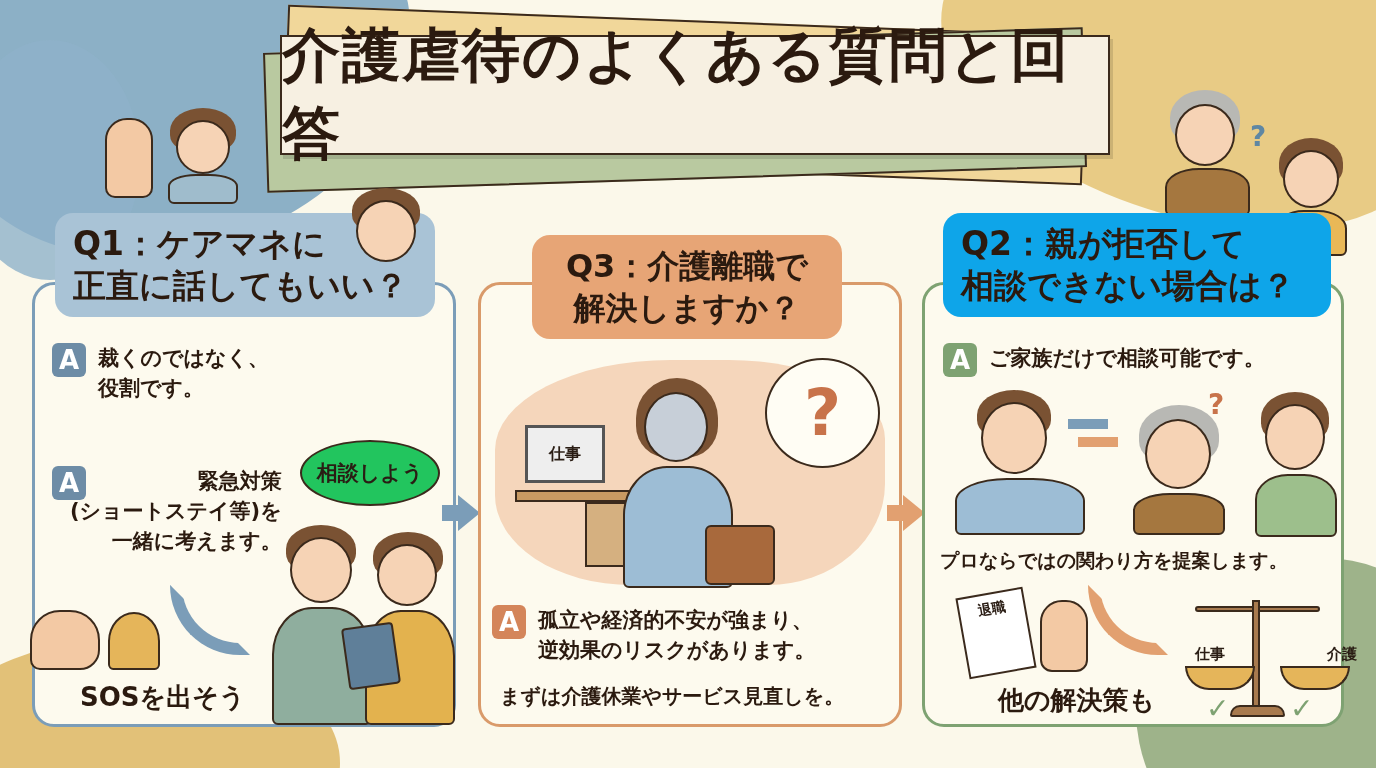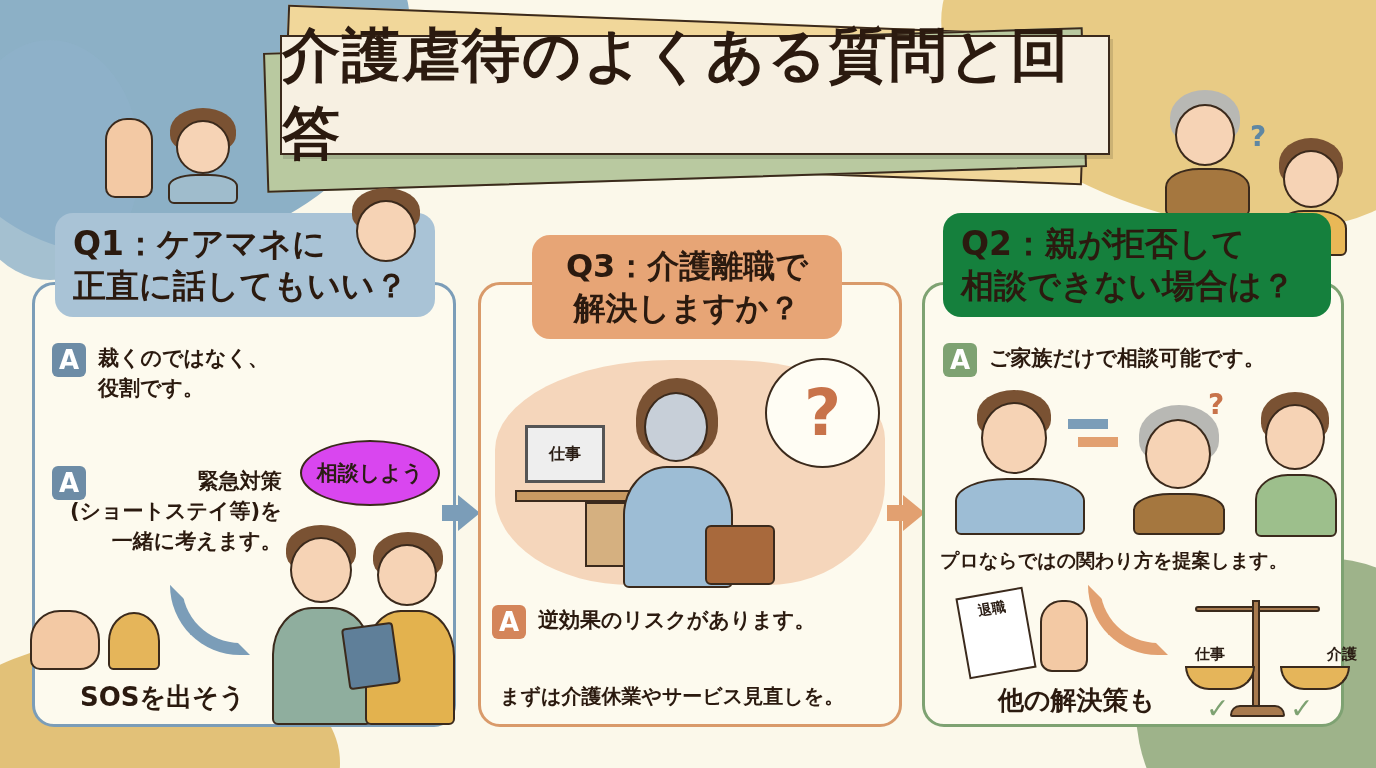--- a/index.html
+++ b/index.html
@@ -27,30 +27,30 @@
 
   
   .panel { position: absolute; border-radius: 22px; border: 3px solid; background: #fdfaee; }
   .panel-1 { left: 32px; top: 282px; width: 424px; height: 445px; border-color: #7b9db8; }
   .panel-3 { left: 478px; top: 282px; width: 424px; height: 445px; border-color: #d99a6a; }
   .panel-2 { left: 922px; top: 282px; width: 422px; height: 445px; border-color: #7ea272; }
 
   .q-badge { position: absolute; border-radius: 18px; font-weight: bold; font-size: 33px; line-height: 42px; padding: 10px 18px; color: #2b1a0f; }
   .q1 { left: 55px; top: 213px; width: 380px; background: #a9c3d6; }
   .q3 { left: 532px; top: 235px; width: 310px; background: #e7a576; text-align: center; font-size: 32px; }
-  .q2 { left: 943px; top: 213px; width: 388px; background: #15803d; }
+  .q2 { left: 943px; top: 213px; width: 388px; background: #0ea5e9; }
 
   .a-row { position: absolute; display: flex; align-items: flex-start; gap: 12px; }
   .a-box { width: 34px; height: 34px; border-radius: 6px; color: #fff; font-weight: bold; font-size: 26px; display: flex; align-items: center; justify-content: center; flex-shrink: 0; }
   .a-blue { background: #6d8ca6; }
   .a-orange { background: #d4855a; }
   .a-green { background: #7ea272; }
   .a-text { font-size: 21px; font-weight: bold; line-height: 30px; color: #2b1a0f; }
 
-  .bubble { position: absolute; background: #d946ef; border: 2px solid #3b2a1c; border-radius: 50%; display: flex; align-items: center; justify-content: center; font-weight: bold; font-size: 21px; }
+  .bubble { position: absolute; background: #22c55e; border: 2px solid #3b2a1c; border-radius: 50%; display: flex; align-items: center; justify-content: center; font-weight: bold; font-size: 21px; }
   .caption { position: absolute; font-weight: bold; color: #2b1a0f; }
 
   .arrow-between { position: absolute; width: 0; height: 0; border-top: 18px solid transparent; border-bottom: 18px solid transparent; }
   .arrow-between::before { content: ""; position: absolute; left: -38px; top: -8px; width: 22px; height: 16px; }
   .arr-blue { left: 458px; top: 495px; border-left: 22px solid #7b9db8; }
   .arr-blue::before { background: #7b9db8; }
   .arr-orange { left: 903px; top: 495px; border-left: 22px solid #e2a070; }
   .arr-orange::before { background: #e2a070; }
 
   .illus { position: absolute; }
@@ -178,20 +178,21 @@
   <div class="body-shape" style="left:5px;top:88px;width:110px;height:122px;background:#9dbdd5;"></div>
 </div>
 <div class="bag"></div>
 <div class="thought">
     <span>?</span>
   </div>
 
 <div class="a-row" style="left:492px;top:605px;">
   <div class="a-box a-orange">A</div>
   <div class="a-text">
+    <div>孤立や経済的不安が強まり、</div>
     <div>逆効果のリスクがあります。</div>
   </div>
 </div>
 <div class="caption" style="left:500px;top:683px;font-size:20px;">まずは介護休業やサービス見直しを。</div>
 
 <div class="arrow-between arr-orange"></div>
 
 <div class="panel panel-2"></div>
 <div class="q-badge q2">
   <div>Q2：親が拒否して</div>

